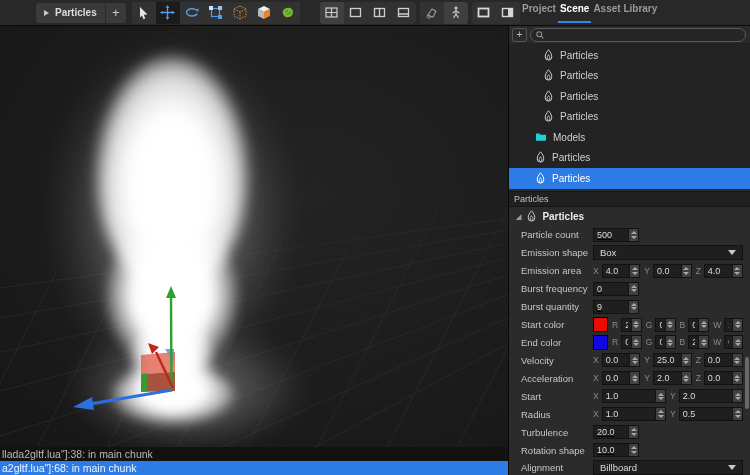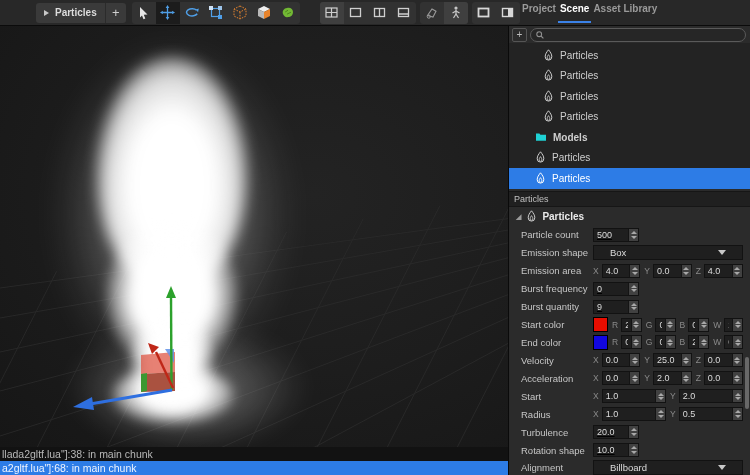--- a/index.html
+++ b/index.html
@@ -82,21 +82,21 @@
   .spinbox{display:flex;height:14px;background:#1f1f1f;border:1px solid #121212;box-sizing:border-box;}
   .spinbox.w-single{width:46px;flex:none;text-decoration:underline;}
   .spinbox.grow{flex:1;min-width:0;}
   .spin-input{flex:1;min-width:0;background:transparent;border:none;outline:none;color:#dcdcdc;
               font-size:9px;font-family:"Liberation Sans",sans-serif;padding:0 3px;}
   .spin-btns{width:9px;flex:none;background:#414141;border-left:1px solid #141414;display:flex;
              flex-direction:column;align-items:center;justify-content:center;gap:1.5px;}
   .spin-up{width:0;height:0;border-left:3px solid transparent;border-right:3px solid transparent;border-bottom:3.5px solid #a8a8a8;}
   .spin-down{width:0;height:0;border-left:3px solid transparent;border-right:3px solid transparent;border-top:3.5px solid #a8a8a8;}
   .dropdown{flex:1;height:15px;background:#1f1f1f;border:1px solid #121212;display:flex;align-items:center;
-            justify-content:space-between;padding:0 16px;font-size:9.5px;color:#dcdcdc;box-sizing:border-box;}
+            justify-content:space-between;padding:0 6px;font-size:9.5px;color:#dcdcdc;box-sizing:border-box;}
   .caret{width:0;height:0;border-left:4.5px solid transparent;border-right:4.5px solid transparent;border-top:5px solid #c9c9c9;}
   .swatch{width:13px;height:13px;border:1px solid #000;flex:none;}
   .scroll-thumb{position:absolute;right:1px;top:331px;width:4px;height:52px;background:#686868;border-radius:2px;}
 </style>
 </head>
 <body>
 
 <div class="toolbar">
   <div class="tab-group">
     <div class="scene-tab">
@@ -355,21 +355,21 @@
       </div>
       <div class="tree-row" style="padding-left: 34px; color: rgb(207, 207, 207);">
         <span class="ticon tree-icon">
           <svg width="11" height="13" viewBox="0 0 11 13">
             <path d="M5.5 0.8 C3.6 3.3 2.2 5 2.2 7.8 a3.3 3.3 0 0 0 6.6 0 C8.8 5 7.4 3.3 5.5 0.8 Z" fill="none" stroke="currentColor" stroke-width="1"></path>
             <path d="M5.5 5.6 C4.6 6.9 4.1 7.6 4.1 8.9 a1.4 1.4 0 0 0 2.8 0 C6.9 7.6 6.4 6.9 5.5 5.6 Z" fill="none" stroke="currentColor" stroke-width="0.8"></path>
           </svg>
         </span>
         <span>Particles</span>
       </div>
-      <div class="tree-row" style="padding-left: 26px; color: rgb(207, 207, 207); font-weight: bold;">
+      <div class="tree-row" style="padding-left: 26px; color: rgb(207, 207, 207);">
         <span class="ticon tree-icon">
           <svg width="12" height="10" viewBox="0 0 12 10">
             <path d="M1 1.5 h3.4 l1 1.2 H11 v6 H1 Z" fill="#1fd1d4"></path>
           </svg>
         </span>
         <span>Models</span>
       </div>
       <div class="tree-row" style="padding-left: 26px; color: rgb(207, 207, 207);">
         <span class="ticon tree-icon">
           <svg width="11" height="13" viewBox="0 0 11 13">

